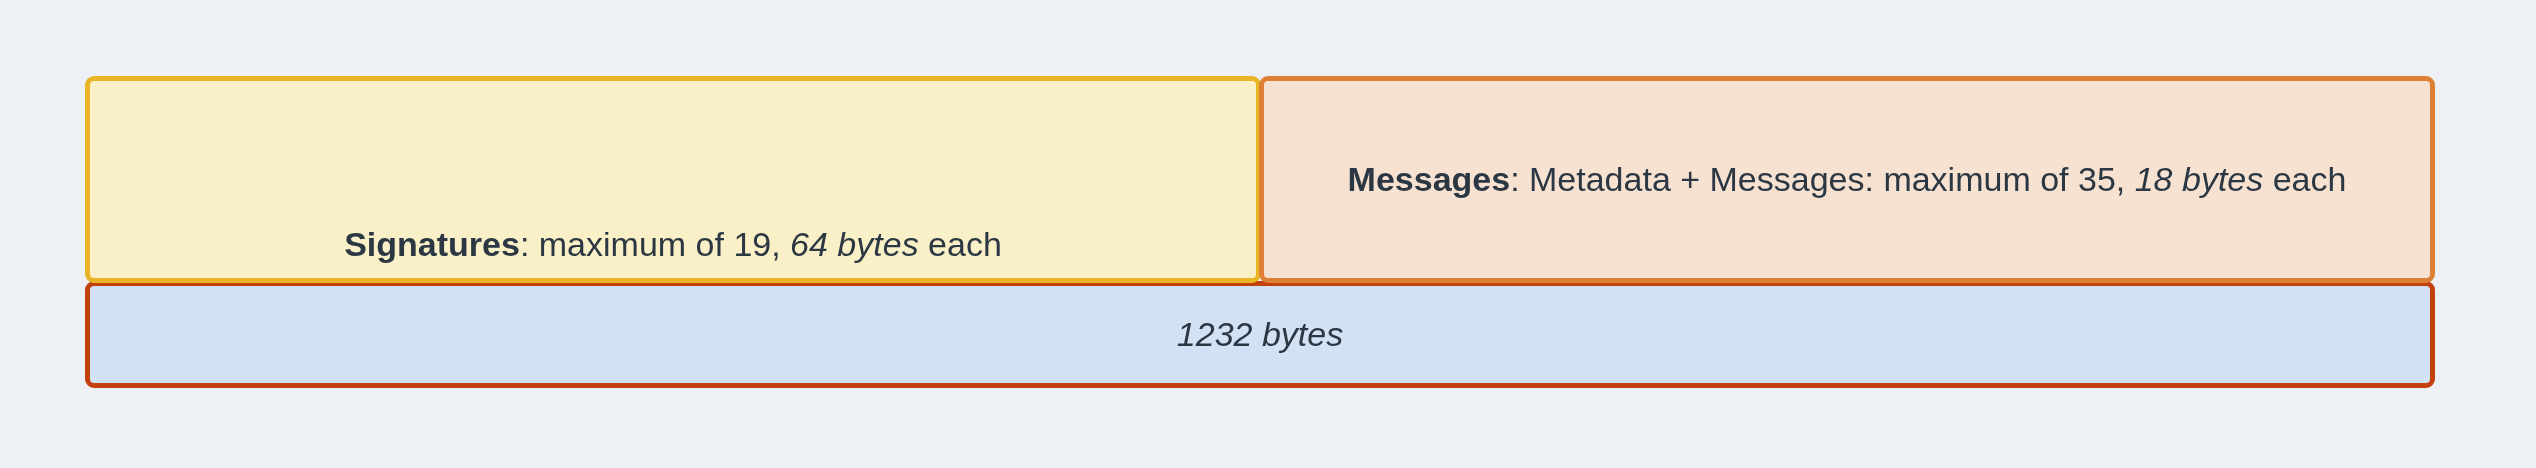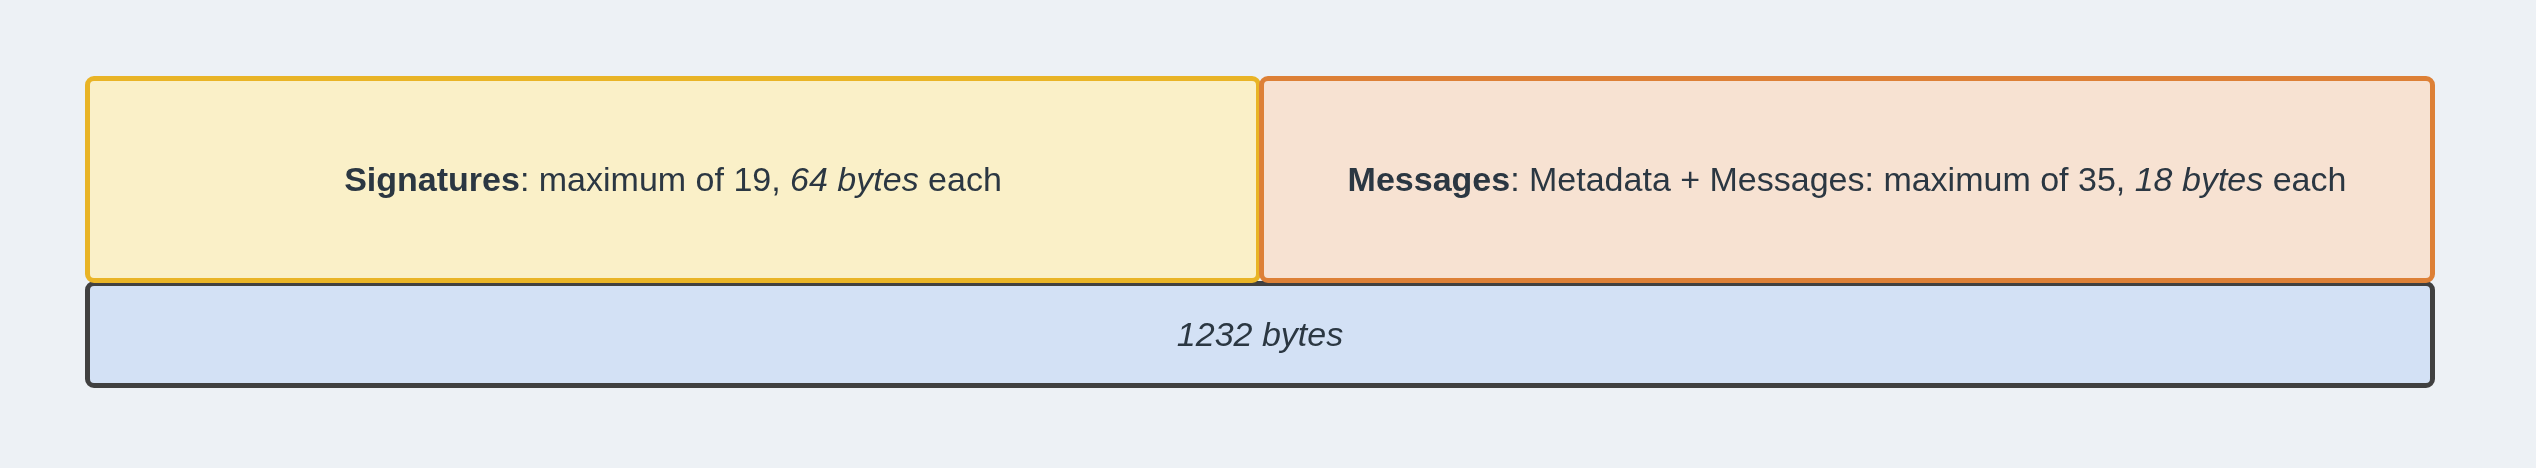--- a/index.html
+++ b/index.html
@@ -44,37 +44,38 @@
     font-size: 34px;
     line-height: 1.42;
     padding: 10px 26px;
   }
 
   .segment-signatures {
     width: 1176px;
     flex: 0 0 1176px;
     background: #faf0c8;
     border-color: #e9b426;
+    align-items: flex-end;
   }
 
   .segment-messages {
     flex: 1 1 auto;
     background: #f7e2d2;
     border-color: #dd8036;
     margin-left: -2px;
   }
 
   
   .total-bar {
     box-sizing: border-box;
     width: 100%;
     height: 107px;
     margin-top: -2px;
     background: #d3e1f5;
-    border: 5px solid #404040;
+    border: 5px solid #c2410c;
     border-radius: 9px;
     display: flex;
     align-items: center;
     justify-content: center;
     color: #2b3742;
     font-size: 34px;
   }
 
   .seg-text { display: block; }
 

